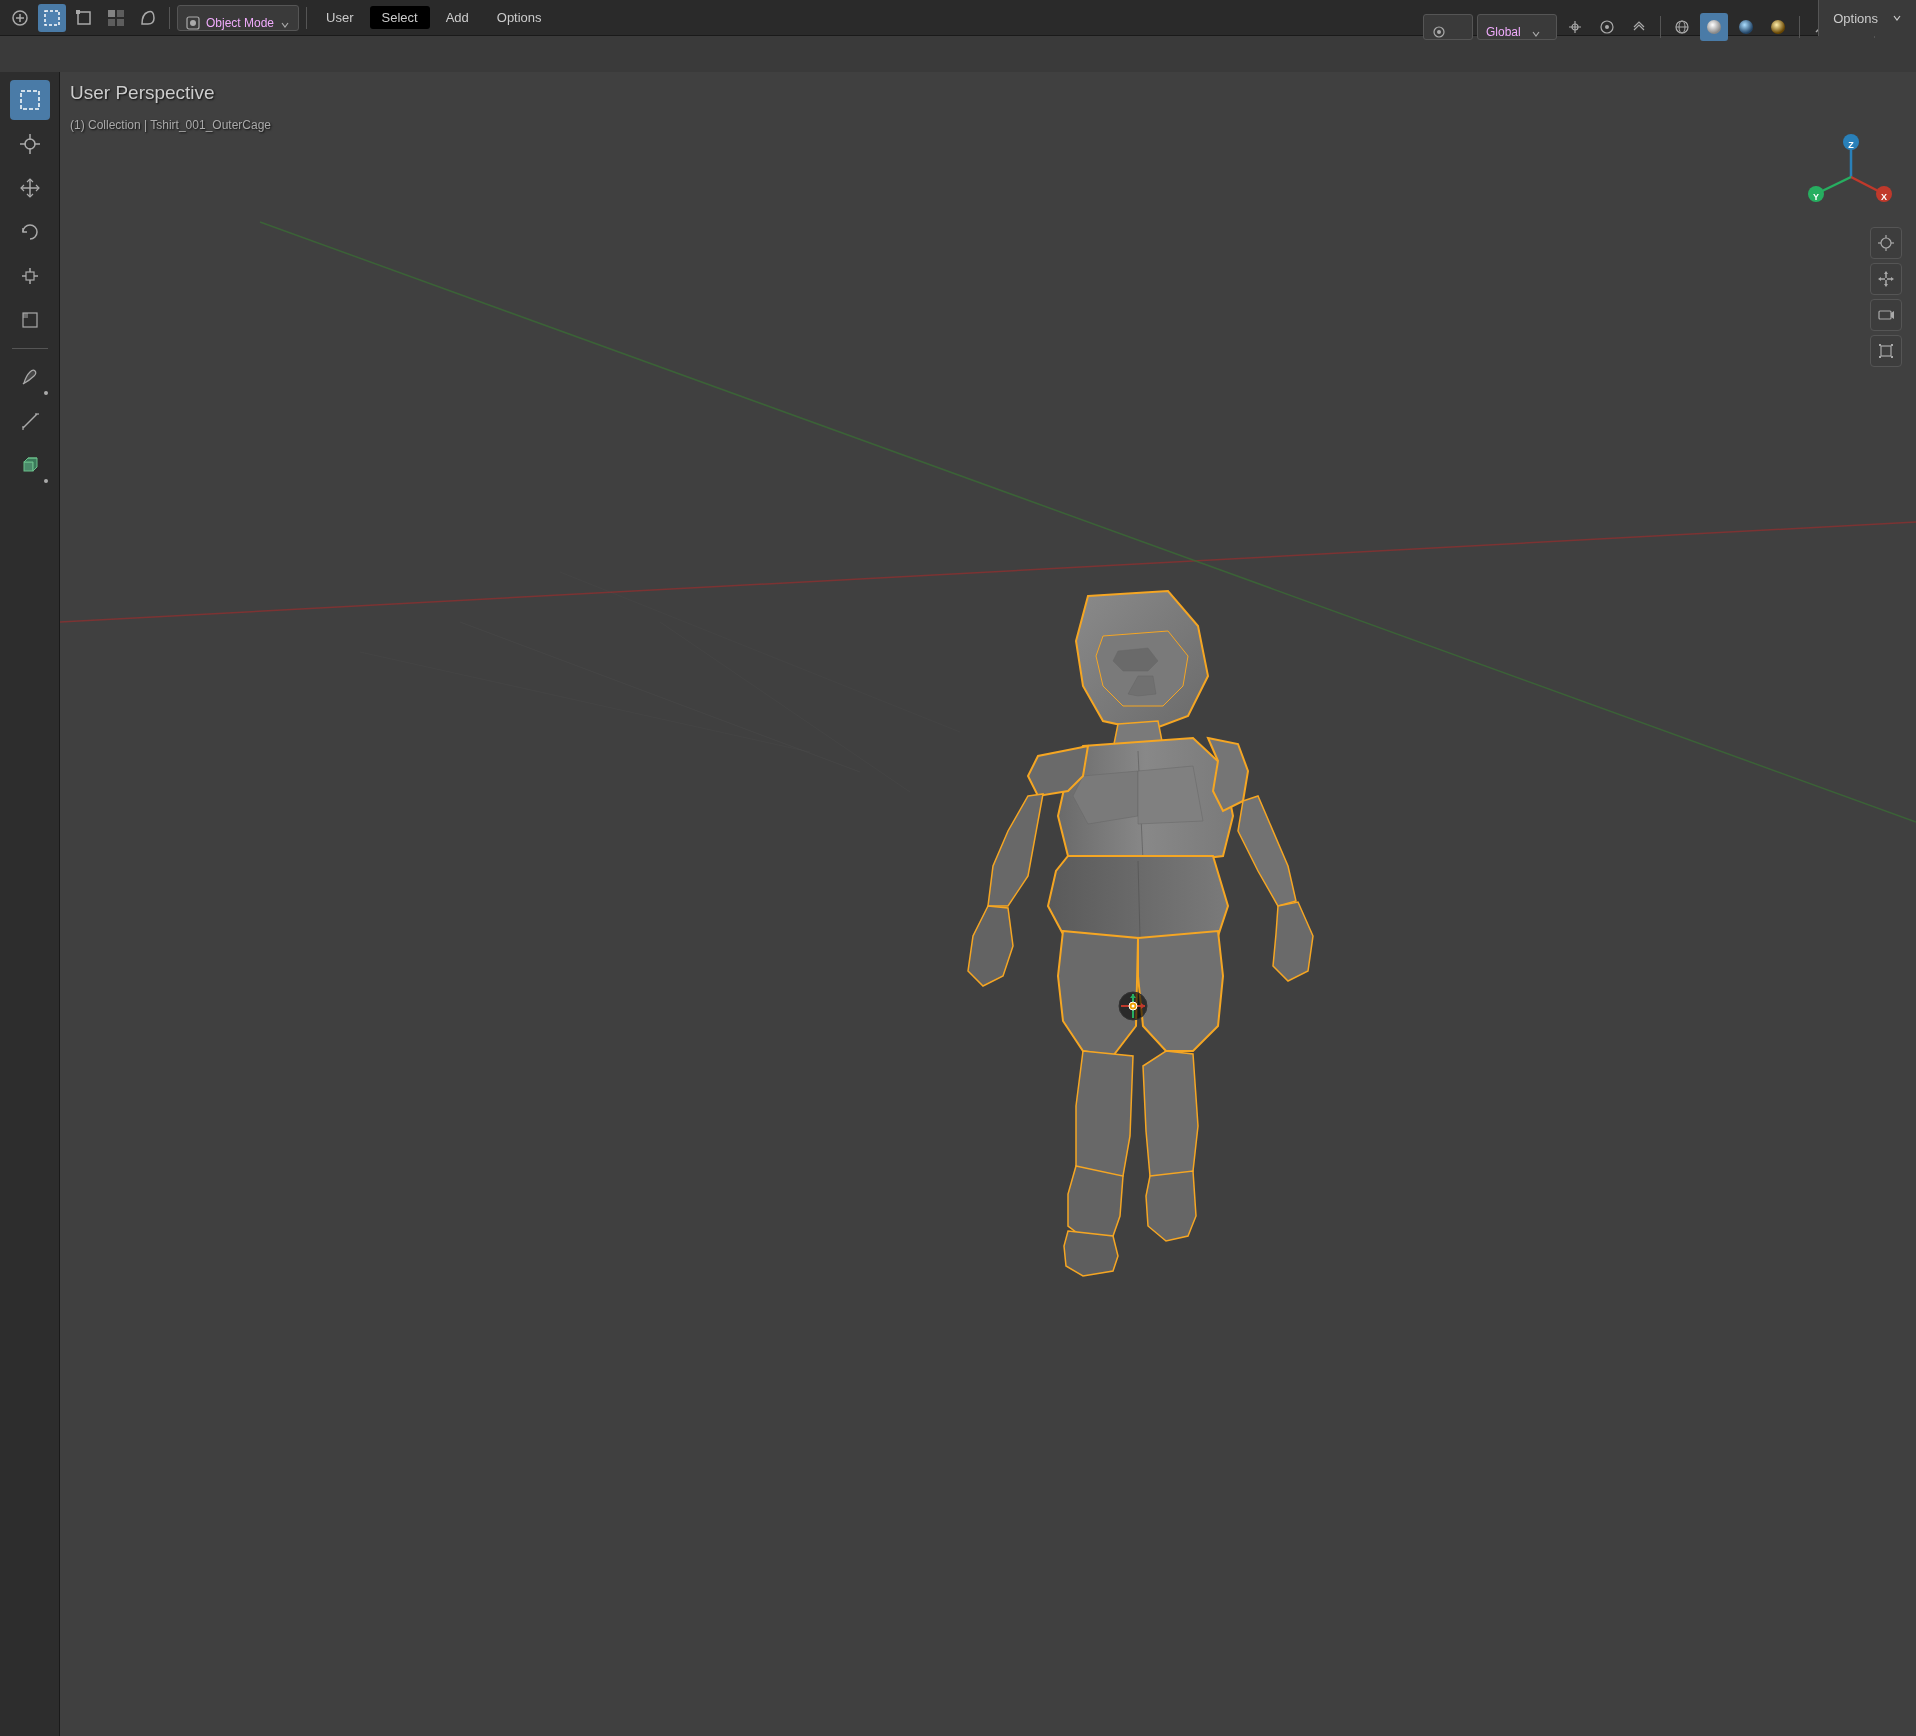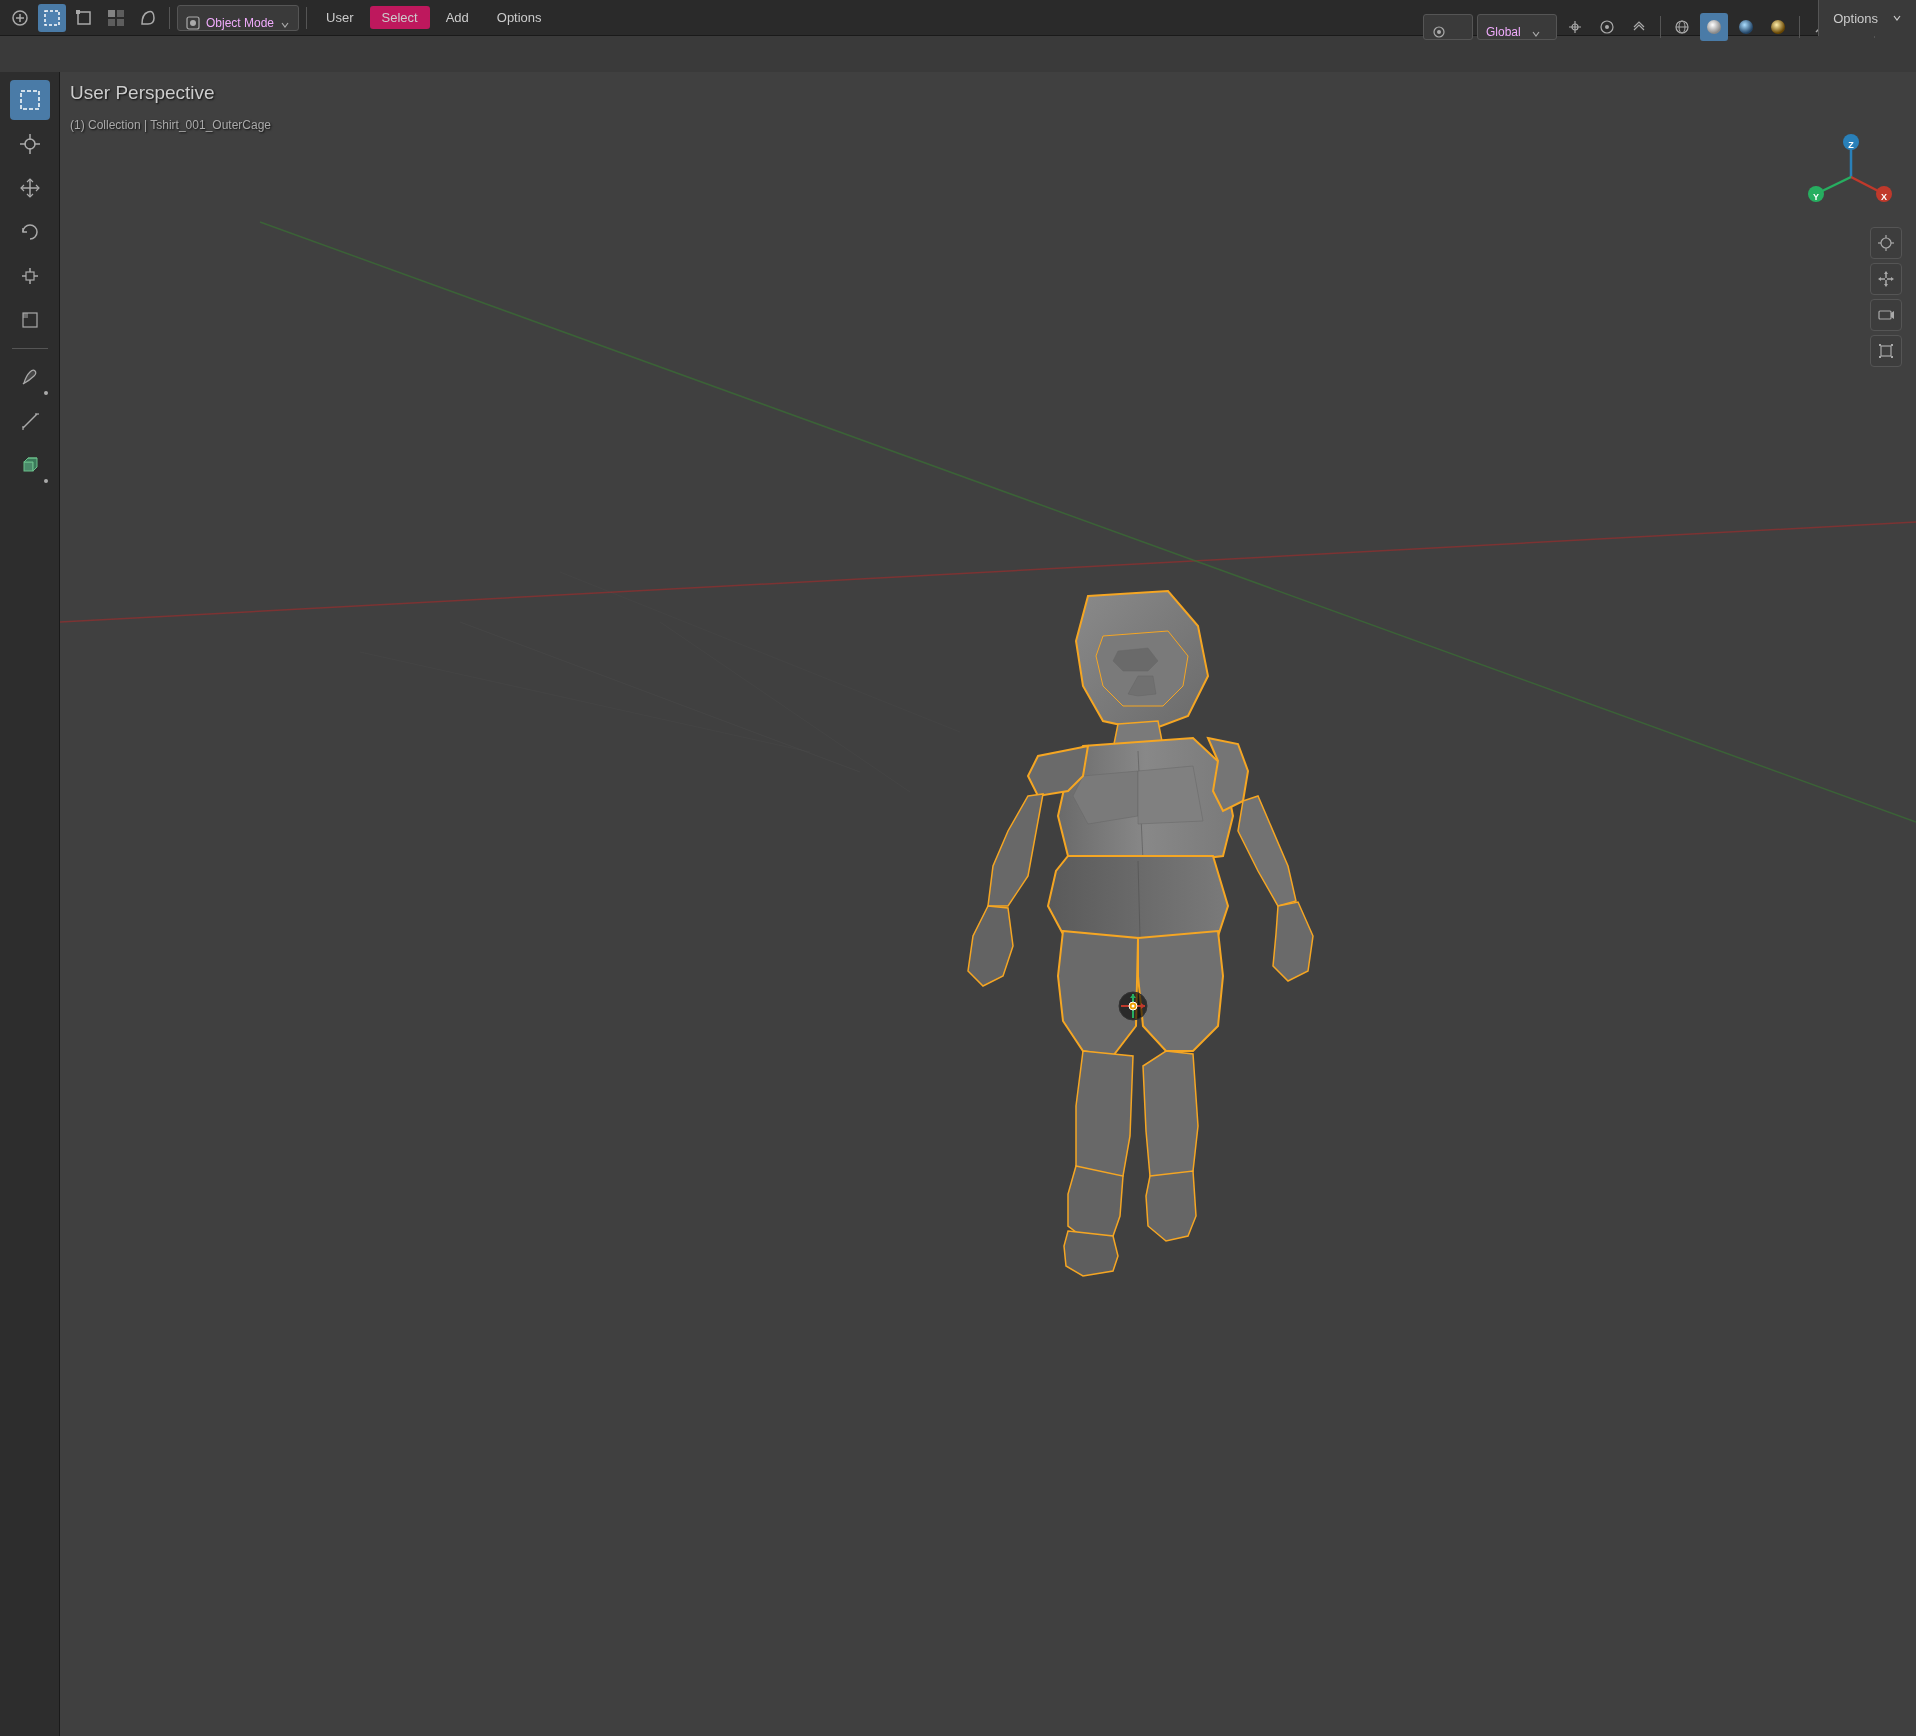--- a/index.html
+++ b/index.html
@@ -76,21 +76,21 @@
     .menu-item {
       padding: 4px 12px;
       border-radius: 3px;
       cursor: pointer;
       color: #ccc;
       font-size: 13px;
       display: flex;
       align-items: center;
       gap: 6px;
     }
-    .menu-item.active { background: #be185d; }
+    .menu-item.active { background: #000000; }
 
     
     #left-toolbar {
       position: absolute;
       top: 72px;
       left: 0;
       width: 60px;
       bottom: 0;
       background: #2d2d2d;
       display: flex;

